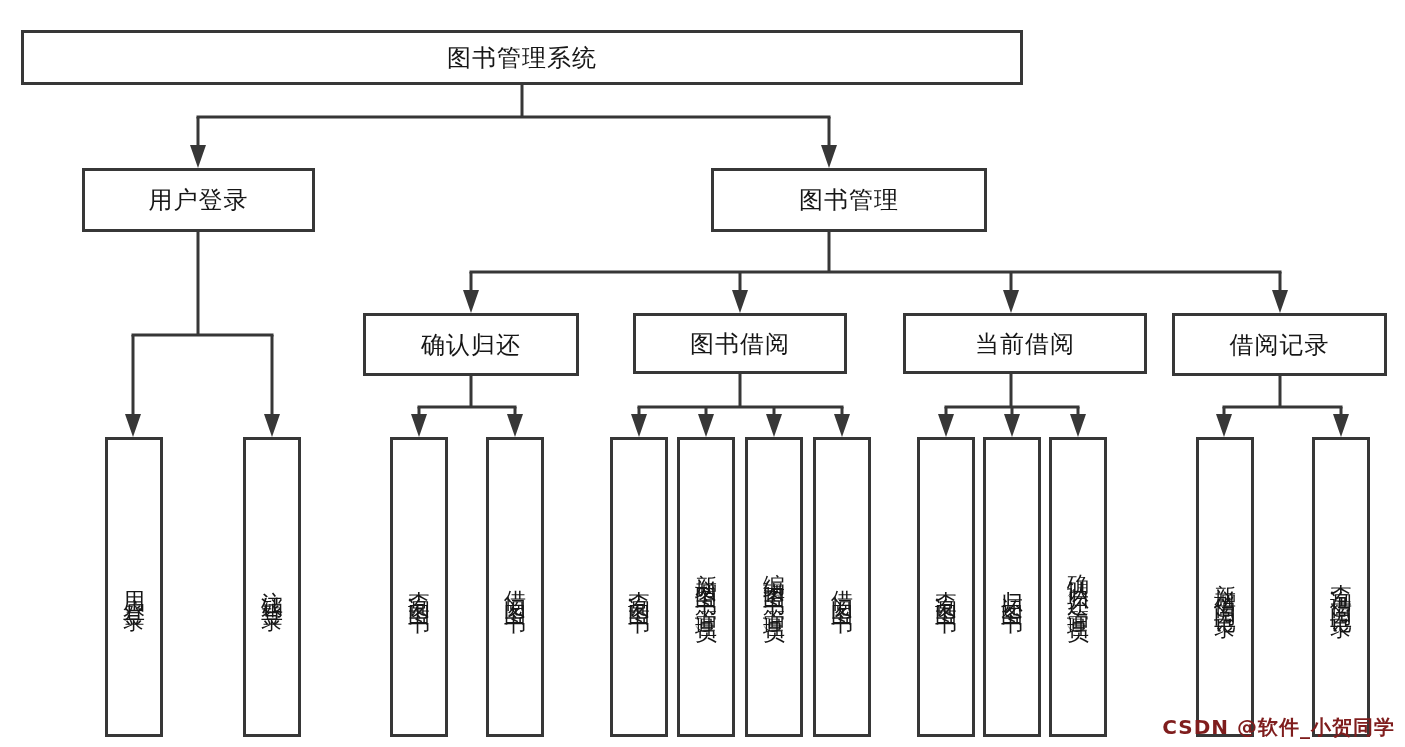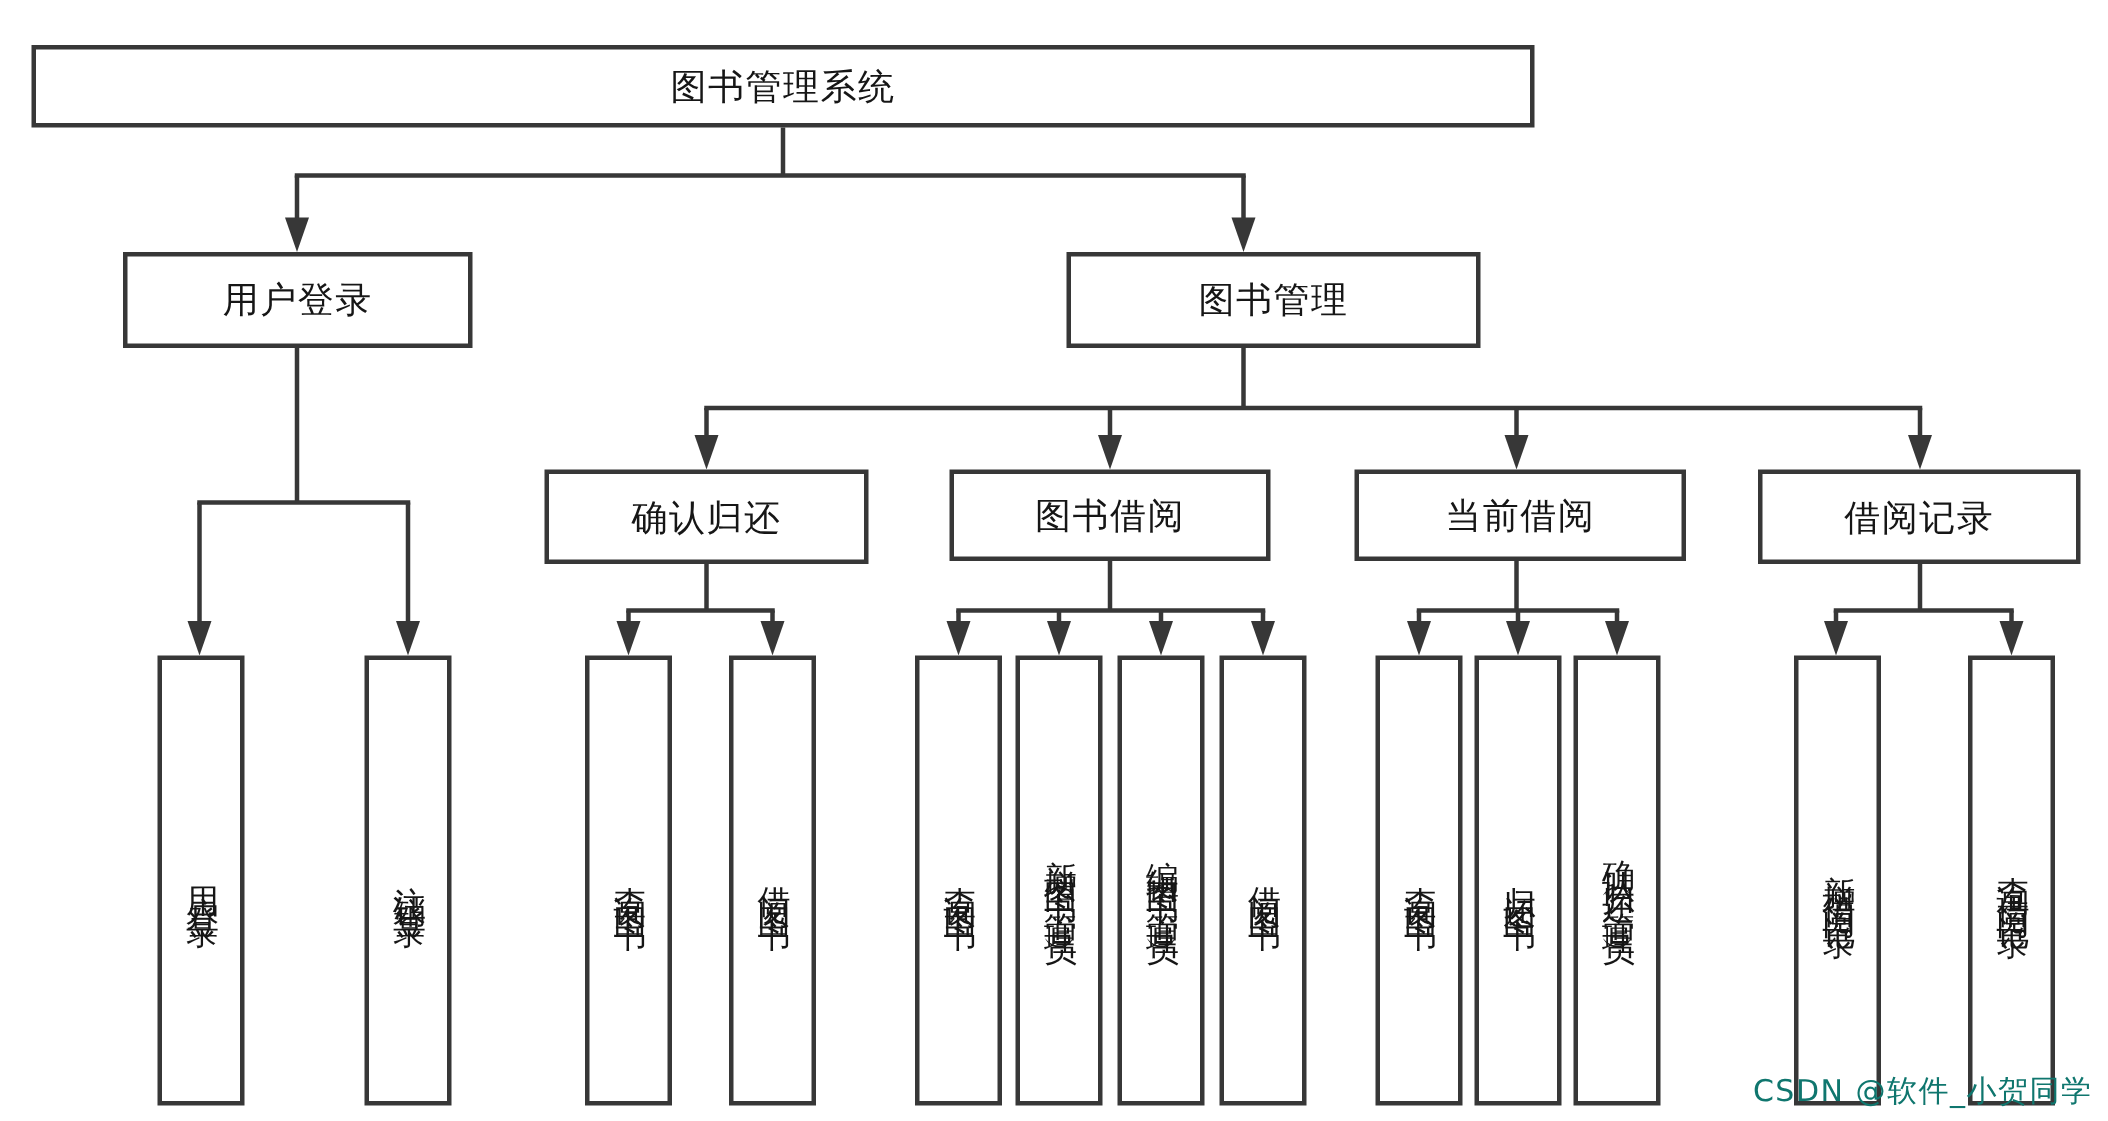--- a/index.html
+++ b/index.html
@@ -26,23 +26,24 @@
     text-orientation:mixed;
     font-size:22px;
     letter-spacing:7px;
     line-height:1;
     white-space:nowrap;
   }
   .watermark {
     position:absolute;
     right:10px; bottom:6px;
     font-size:20px;
-    color:#0f766e;
+    color:#7f1d1d;
     letter-spacing:1px;
     z-index:5;
+    font-weight:bold;
   }
 </style>
 </head>
 <body>
 
 <div class="canvas">
 
   <svg class="wires" viewBox="0 0 1405 747" xmlns="http://www.w3.org/2000/svg">
     <g stroke="#373737" stroke-width="3" fill="none">
 
@@ -119,21 +120,21 @@
   <div class="node h" style="left:711px; top:168px; width:276px; height:64px;">
     <span>图书管理</span>
   </div>
 
   <div class="node h" style="left:363px; top:313px; width:216px; height:63px;">
     <span>确认归还</span>
   </div>
   <div class="node h" style="left:633px; top:313px; width:214px; height:61px;">
     <span>图书借阅</span>
   </div>
-  <div class="node h" style="left:903px; top:313px; width:221px; height:61px;">
+  <div class="node h" style="left:903px; top:313px; width:244px; height:61px;">
     <span>当前借阅</span>
   </div>
   <div class="node h" style="left:1172px; top:313px; width:215px; height:63px;">
     <span>借阅记录</span>
   </div>
 
   <div class="node" style="left:105px; top:437px; width:58px; height:300px;">
     <span class="vtext">用户登录</span>
   </div>
   <div class="node" style="left:243px; top:437px; width:58px; height:300px;">

